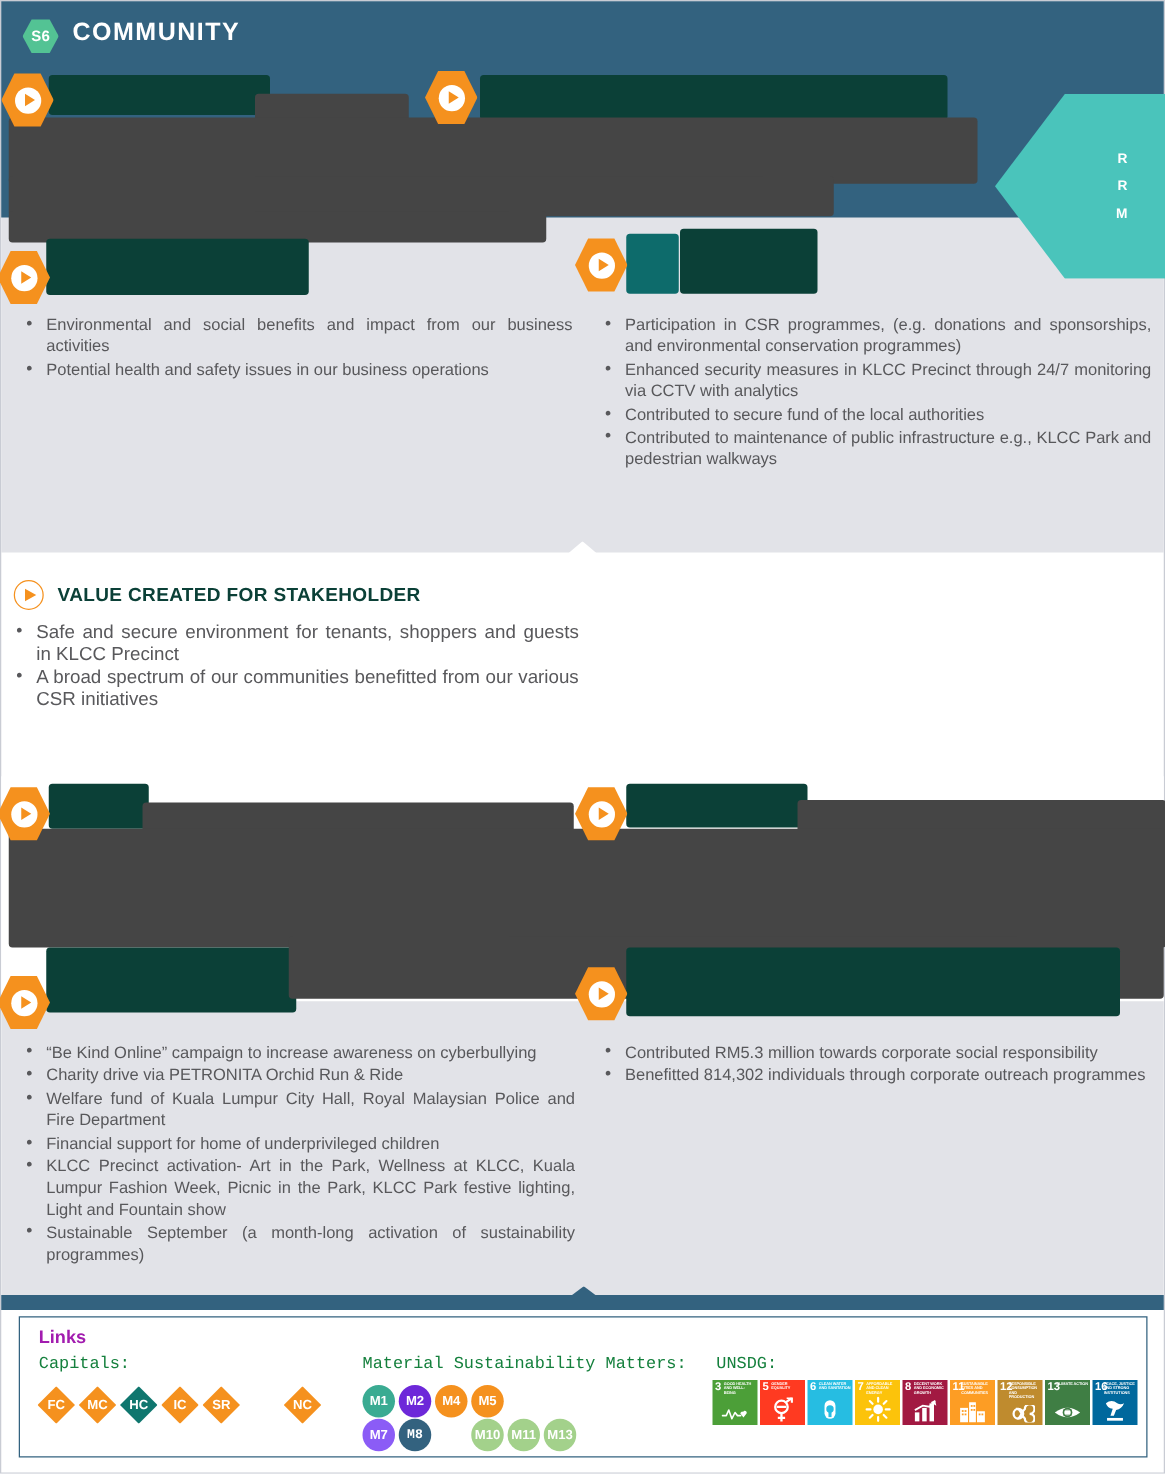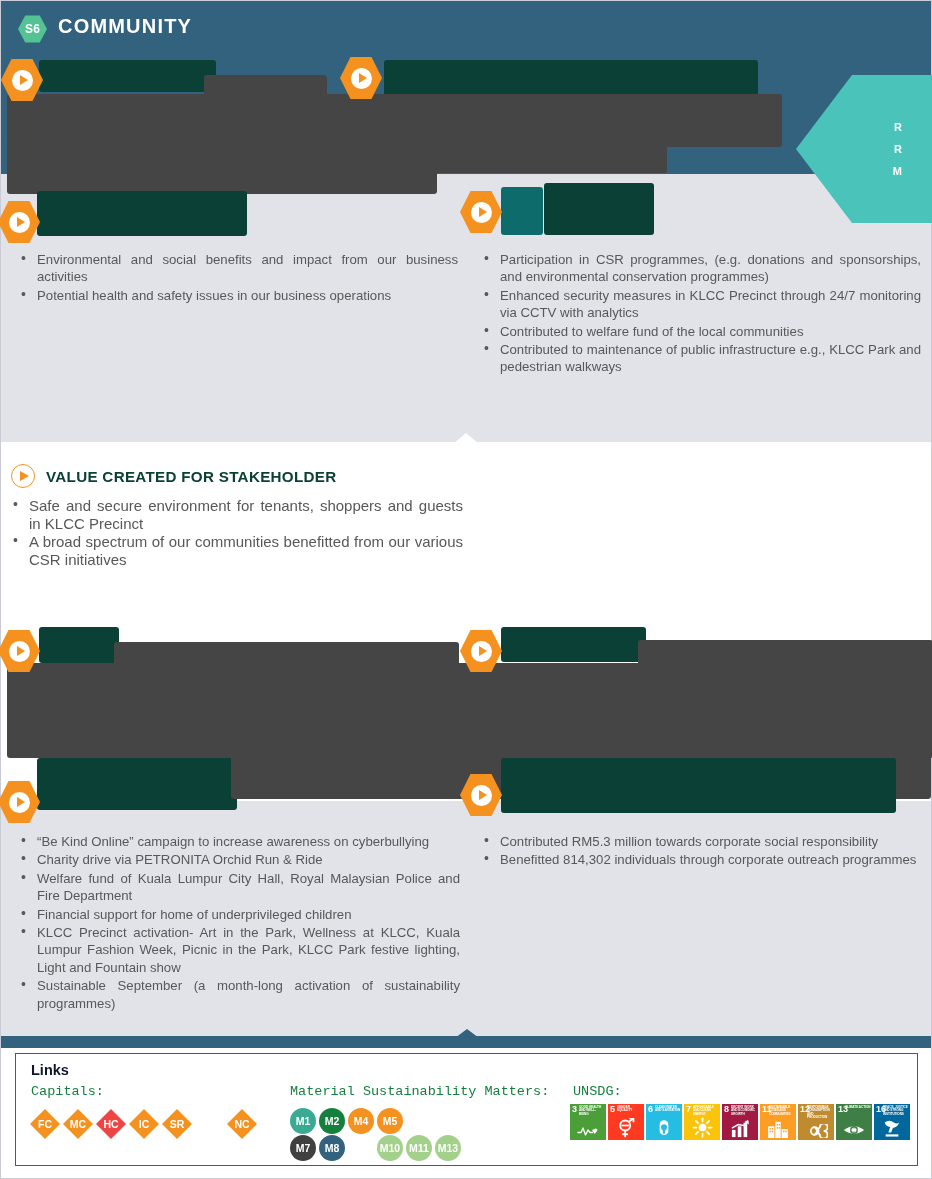--- a/index.html
+++ b/index.html
@@ -239,21 +239,21 @@
     left: 14px; top: 1052px;
     width: 903px; height: 113px;
     background: #ffffff;
     border: 1px solid #33627f;
   }
   .links-title {
     position: absolute;
     left: 15px; top: 8px;
     font-size: 14.5px;
     font-weight: bold;
-    color: #0f172a;
+    color: #a21caf;
   }
   .col-label {
     position: absolute;
     font-size: 13.5px;
     color: #15803d;
     font-family: Liberation Mono, monospace;
   }
   .cap-label { left: 15px;  top: 30px; }
   .msm-label { left: 274px; top: 30px; }
   .sdg-label { left: 557px; top: 30px; }
@@ -357,21 +357,21 @@
     <span>M</span>
   </div>
 
   <ul class="bl bullets-top-left">
       <li>Environmental and social benefits and impact from our business activities</li>
       <li>Potential health and safety issues in our business operations</li>
     </ul>
   <ul class="bl bullets-top-right">
       <li>Participation in CSR programmes, (e.g. donations and sponsorships, and environmental conservation programmes)</li>
       <li>Enhanced security measures in KLCC Precinct through 24/7 monitoring via CCTV with analytics</li>
-      <li>Contributed to welfare fund of the local communities</li>
+      <li>Contributed to secure fund of the local authorities</li>
       <li>Contributed to maintenance of public infrastructure e.g., KLCC Park and pedestrian walkways</li>
     </ul>
 
   <div class="vc-block vc-left">
     <div class="vc-head">
       <span class="vc-ring"></span>
       <span class="vc-title">VALUE CREATED FOR STAKEHOLDER</span>
     </div>
     <ul class="bl">
         <li>Safe and secure environment for tenants, shoppers and guests in KLCC Precinct</li>
@@ -425,34 +425,34 @@
 
   <div class="links-box">
     <div class="links-title">Links</div>
     <div class="col-label cap-label">Capitals:</div>
     <div class="col-label msm-label">Material Sustainability Matters:</div>
     <div class="col-label sdg-label">UNSDG:</div>
 
     <div class="chip-row cap-row">
         <div class="cap-chip" style="background: rgb(245, 145, 30);">FC</div>
         <div class="cap-chip" style="background: rgb(245, 145, 30);">MC</div>
-        <div class="cap-chip" style="background: #ef4444;">HC</div>
+        <div class="cap-chip" style="background: #0f766e;">HC</div>
         <div class="cap-chip" style="background: rgb(245, 145, 30);">IC</div>
         <div class="cap-chip" style="background: rgb(245, 145, 30);">SR</div>
         <div class="cap-chip" style="background: rgb(245, 145, 30); margin-left: 32px;">NC</div>
       </div>
     <div class="chip-row msm-row1">
         <div class="msm-chip" style="background: rgb(58, 171, 146);">M1</div>
-        <div class="msm-chip" style="background: #15803d; text-align: right;">M2</div>
+        <div class="msm-chip" style="background: #6d28d9; text-align: right;">M2</div>
         <div class="msm-chip" style="background: rgb(245, 145, 30);">M4</div>
         <div class="msm-chip" style="background: rgb(245, 145, 30);">M5</div>
       </div>
     <div class="chip-row msm-row2">
-        <div class="msm-chip" style="background: #404040;">M7</div>
-        <div class="msm-chip" style="background: rgb(51, 98, 127);">M8</div>
+        <div class="msm-chip" style="background: #8b5cf6;">M7</div>
+        <div class="msm-chip" style="background: rgb(51, 98, 127); font-family: Liberation Mono, monospace;">M8</div>
         <div class="msm-chip" style="background: #a21caf; margin-top: 48px;">M9</div>
         <div class="msm-chip" style="background: rgb(163, 209, 139);">M10</div>
         <div class="msm-chip" style="background: rgb(163, 209, 139);">M11</div>
         <div class="msm-chip" style="background: rgb(163, 209, 139);">M13</div>
       </div>
     <div class="chip-row sdg-row">
         <div class="sdg-tile" style="background: rgb(76, 159, 56);">
           <span class="sdg-num">3</span>
           <span class="sdg-name">GOOD HEALTH AND WELL-BEING</span>
           <span class="sdg-glyph"><svg width="22" height="14" viewBox="0 0 44 22">

